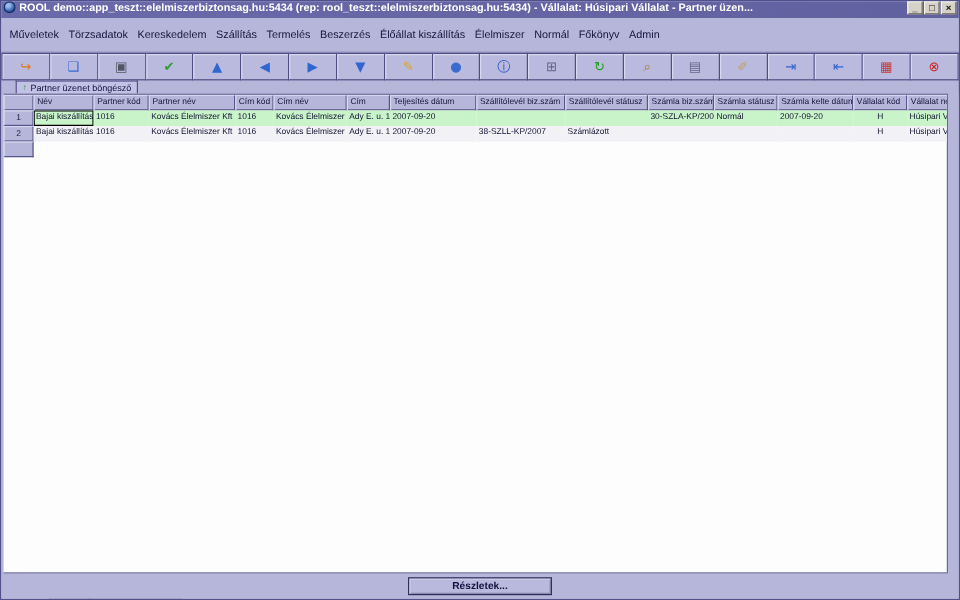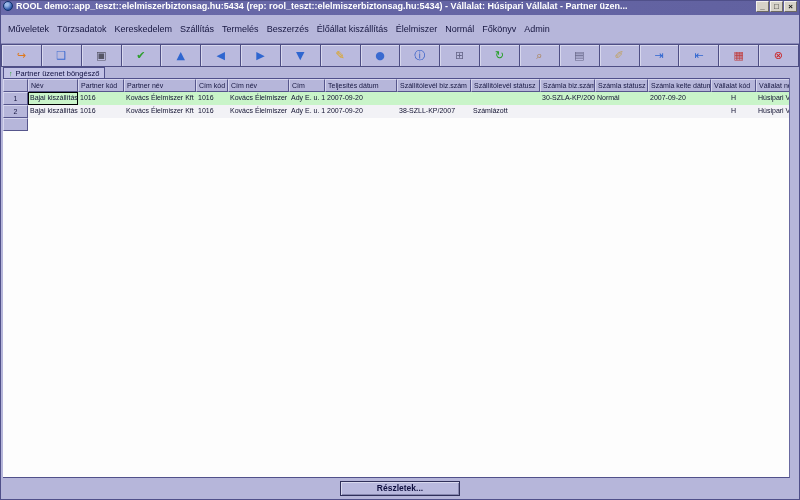--- a/index.html
+++ b/index.html
@@ -49,21 +49,21 @@
     flex: 1 1 0; border: 1px solid #4e4e84; border-left-width: 0;
     background: #babade; padding: 0; margin: 0;
     box-shadow: inset 1px 1px 0 #d8d8ee;
     display: flex; align-items: center; justify-content: center;
   }
   .tb:first-child { border-left-width: 1px; }
   .tb .glyph { font-size: 11px; line-height: 11px; font-family: "DejaVu Sans", sans-serif; }
   
   .tabstrip {
     height: 11px; display: flex; align-items: flex-start;
-    padding-left: 2px; flex: 0 0 auto;
+    padding-left: 2px; flex: 0 0 auto; margin-left: 10px;
   }
   .tab {
     height: 11px; display: flex; align-items: center;
     background: #c2c2e6; border: 1px solid #50508a; border-bottom: none;
     padding: 0 5px; font-size: 7.5px; color: #101040; white-space: nowrap;
   }
   .tab-icon { color: #1f9e1f; font-size: 7px; line-height: 7px; margin-right: 3px; }
   
   .table-wrap { height: 400px; flex: 0 0 auto; padding: 0 9px 0 2px; background: #b6b6da; }
   .grid-box {

